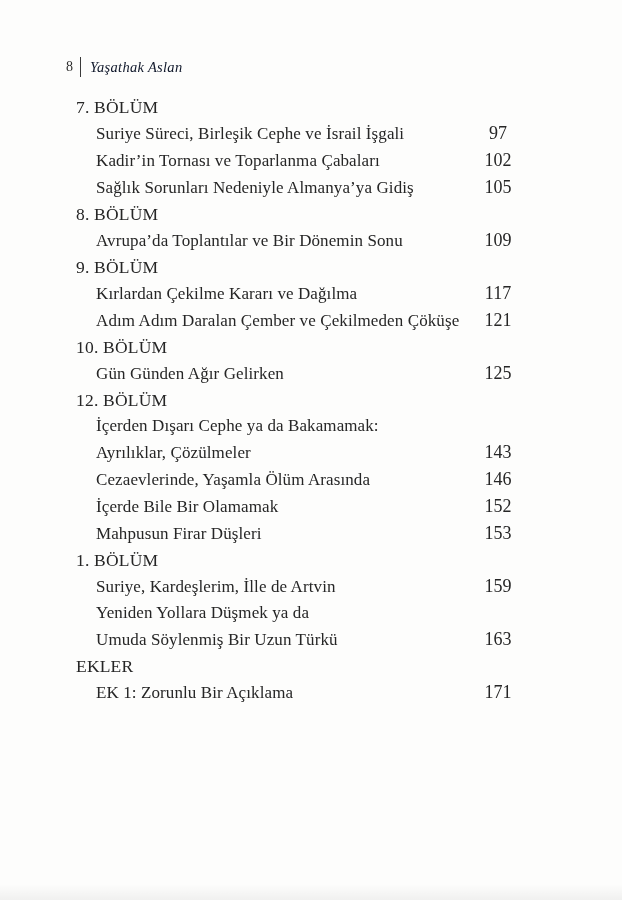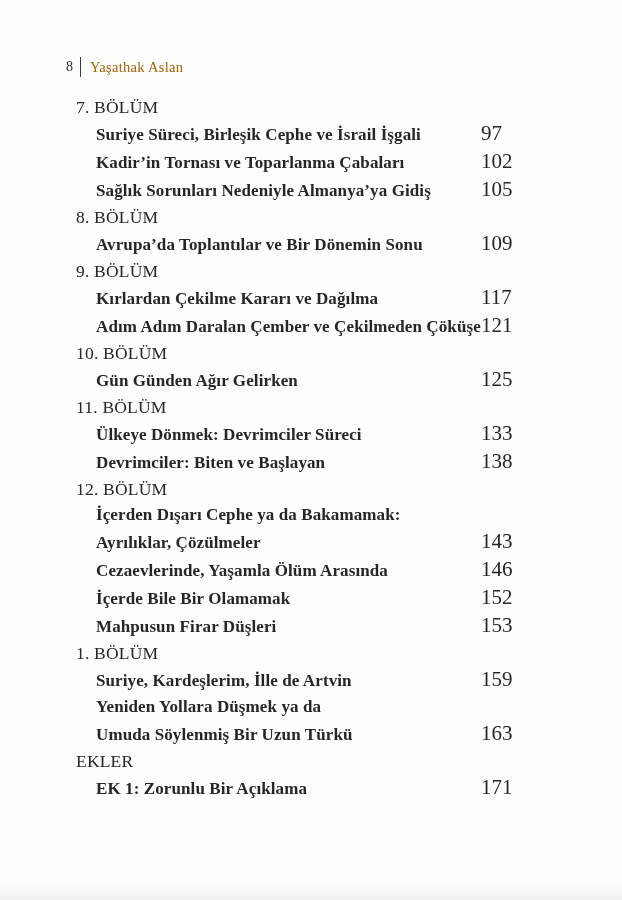--- a/index.html
+++ b/index.html
@@ -42,22 +42,23 @@
     color: #2e2e2e;
     padding-right: 7px;
   }
   .running-header .rule {
     width: 1px;
     height: 20px;
     background: #3a3a3a;
     margin-right: 9px;
   }
   .running-header .title {
+    font-style: italic;
     font-size: 14.5px;
-    color: #a16207;
+    color: #0f172a;
     letter-spacing: 0.3px;
   }
 
   
   .toc {
     margin-top: 4px;
   }
   .toc-heading {
     font-size: 17.5px;
     line-height: 26px;
@@ -71,27 +72,26 @@
     display: flex;
     align-items: baseline;
     font-size: 17px;
     line-height: 26px;
   }
   .toc-title {
     flex: 1 1 auto;
     padding-left: 20px;
     white-space: nowrap;
     letter-spacing: 0.1px;
-    font-weight: bold;
   }
   .toc-page {
     flex: 0 0 auto;
     min-width: 34px;
-    text-align: left;
-    font-size: 21px;
+    text-align: center;
+    font-size: 18px;
   }
 </style>
 </head>
 <body>
 
 <div class="page">
 
   <div class="running-header">
     <span class="pagenum">8</span>
     <span class="rule"></span>
@@ -133,31 +133,20 @@
         </div>
       </div>
       <div class="toc-section">
         <div class="toc-heading">10. BÖLÜM</div>
         <div class="toc-row">
           <span class="toc-title">Gün Günden Ağır Gelirken</span>
           <span class="toc-page">125</span>
         </div>
       </div>
       <div class="toc-section">
-        <div class="toc-heading">11. BÖLÜM</div>
-        <div class="toc-row">
-          <span class="toc-title">Ülkeye Dönmek: Devrimciler Süreci</span>
-          <span class="toc-page">133</span>
-        </div>
-        <div class="toc-row">
-          <span class="toc-title">Devrimciler: Biten ve Başlayan</span>
-          <span class="toc-page">138</span>
-        </div>
-      </div>
-      <div class="toc-section">
         <div class="toc-heading">12. BÖLÜM</div>
         <div class="toc-row">
           <span class="toc-title">İçerden Dışarı Cephe ya da Bakamamak:</span>
           <span class="toc-page"></span>
         </div>
         <div class="toc-row">
           <span class="toc-title">Ayrılıklar, Çözülmeler</span>
           <span class="toc-page">143</span>
         </div>
         <div class="toc-row">

